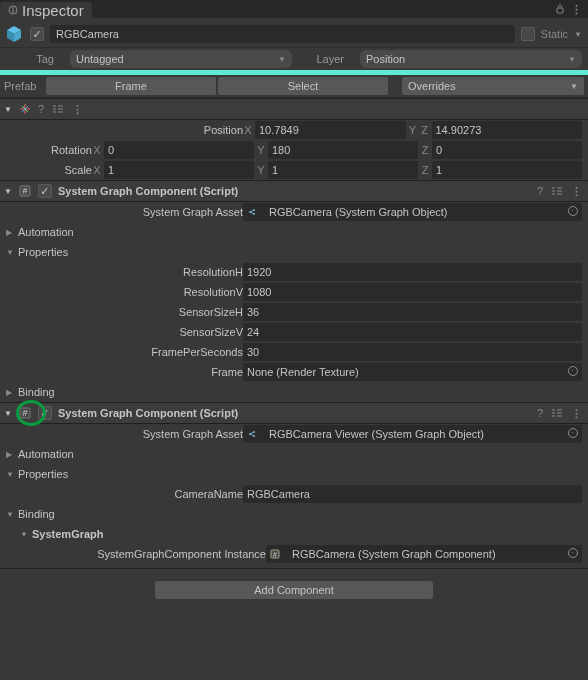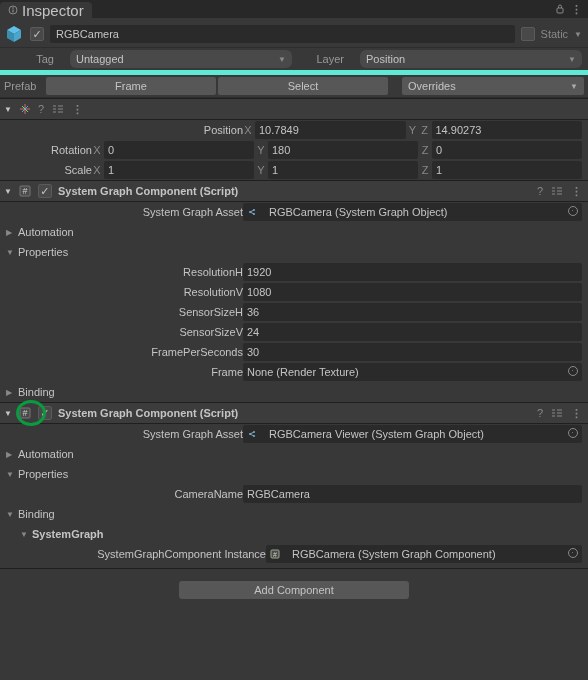--- a/index.html
+++ b/index.html
@@ -34,21 +34,21 @@
   .axis-lbl { color: #888; width: 10px; text-align: center; }
   .num-input { background: #2a2a2a; border: none; border-radius: 2px; color: #c4c4c4; padding: 2px 4px; font-size: 11px; flex: 1; height: 18px; }
   .obj-field { background: #2a2a2a; border-radius: 2px; padding: 2px 4px; display: flex; align-items: center; gap: 12px; flex: 1; height: 18px; position: relative;}
   .obj-picker { position: absolute; right: 4px; top: 3px; width: 10px; height: 10px; border: 1px solid #888; border-radius: 50%;}
   .obj-picker::after { content:""; position:absolute; width:1px; height:1px; background:#888; left:3px; top:3px; border-radius:50%;}
   
   .foldout { display: flex; align-items: center; padding: 2px 6px; gap: 4px; height: 20px;}
   .foldout .arrow { font-size: 8px; color: #888; width: 8px;}
 
   .add-comp-wrap { display: flex; justify-content: center; padding: 12px 0; }
-  .add-comp-btn { background: #575757; border-radius: 3px; width: 230px; text-align: center; padding: 3px 0; }
+  .add-comp-btn { background: #575757; border-radius: 3px; width: 278px; text-align: center; padding: 3px 0; }
 
   .highlight-circle { position: absolute; border: 3px solid #0a9a3f; border-radius: 50%; width: 30px; height: 26px; pointer-events: none; }
 
   svg { display: block; }
 </style>
 </head>
 <body>
 
 <div class="tab-bar">
   <div class="tab">

